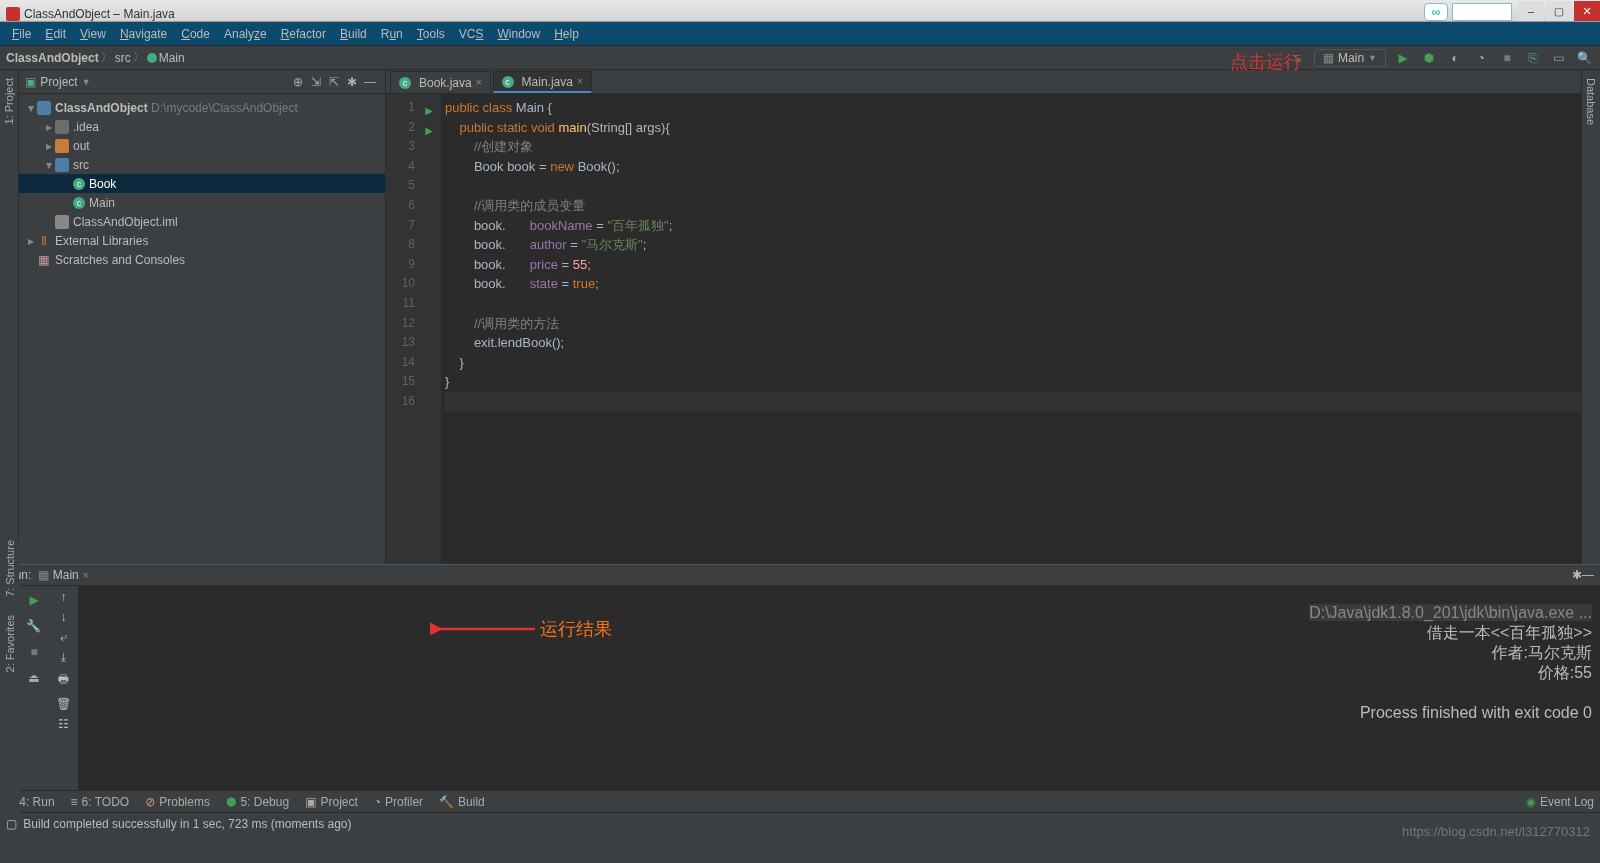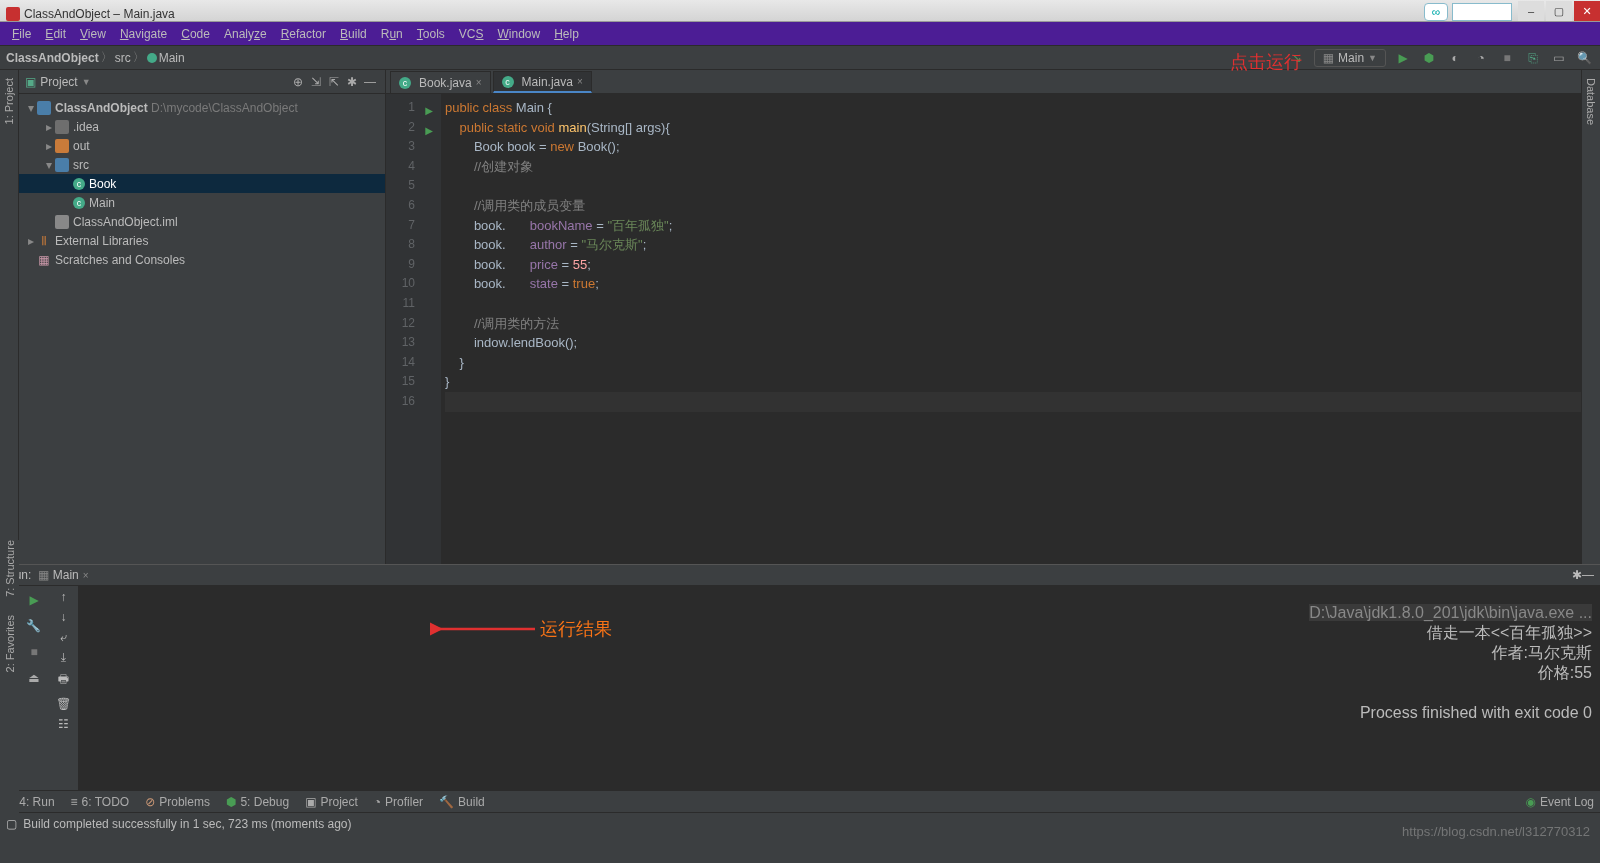--- a/index.html
+++ b/index.html
@@ -6,21 +6,21 @@
   body { width: 1600px; height: 863px; background: #3c3f41; color: #bbbbbb; font-size: 12px; overflow: hidden; position: relative; }
   .titlebar { height: 22px; background: linear-gradient(#e8e8e8,#d4d4d4); display: flex; align-items: flex-end; padding-left: 6px; color: #333; border-bottom: 1px solid #999; }
   .titlebar .icon { width: 14px; height: 14px; background: #c73030; border-radius: 2px; margin-right: 4px; }
   .titlebar .spacer { flex: 1; }
   .winbtn { width: 26px; height: 20px; margin-left: 2px; display:flex; align-items:center; justify-content:center; font-size:11px;}
   .winbtn.min { background:#ddd; }
   .winbtn.max { background:#ddd; }
   .winbtn.close { background:#c73030; color:#fff; }
   .cloud { width:24px; height:18px; border:1px solid #8bc; border-radius:4px; margin-right:4px; display:flex;align-items:center;justify-content:center;color:#0aa;background:#fff;}
   .searchwin { width:60px; height:18px; background:#fff; border:1px solid #8bc; margin-right:4px;}
-  .menubar { height: 24px; background: #4c1d95; display: flex; align-items: center; padding: 0 6px; gap: 2px; border-bottom: 1px solid #2b2b2b; }
+  .menubar { height: 24px; background: #0c4a6e; display: flex; align-items: center; padding: 0 6px; gap: 2px; border-bottom: 1px solid #2b2b2b; }
   .menubar span { padding: 2px 6px; cursor: default; }
   .menubar span u { text-decoration: underline; }
   .navbar { height: 24px; background: #3c3f41; display: flex; align-items: center; padding: 0 6px; border-bottom: 1px solid #2b2b2b; }
   .crumb { display:flex; align-items:center; gap:2px; }
   .crumb .sep { color:#888; }
   .crumb .cicon { width:10px; height:10px; background:#4a8; border-radius:50%; display:inline-block;}
   .navbar .spacer { flex:1; }
   .rightbtns { display:flex; align-items:center; gap:8px; }
   .rightbtns .ib { width:18px; height:18px; display:flex; align-items:center; justify-content:center; }
   .runsel { border:1px solid #555; padding:1px 8px; border-radius:3px; display:flex; align-items:center; gap:4px; }
@@ -230,31 +230,31 @@
           <div class="ln">11</div>
           <div class="ln">12</div>
           <div class="ln">13</div>
           <div class="ln">14</div>
           <div class="ln">15</div>
           <div class="ln">16</div>
         </div>
       <div class="code" id="code">
           <div class="cl"><span class="kw">public class</span> Main {</div>
           <div class="cl">    <span class="kw">public static void</span> <span class="fn">main</span>(String[] args){</div>
+          <div class="cl">        <span class="cmt">//创建对象</span></div>
           <div class="cl">        Book book = <span class="kw">new</span> Book();</div>
-          <div class="cl">        <span class="cmt">//创建对象</span></div>
           <div class="cl">&nbsp;</div>
           <div class="cl">        <span class="cmt">//调用类的成员变量</span></div>
           <div class="cl">        book.<span class="fld">bookName</span> = <span class="str">"百年孤独"</span>;</div>
           <div class="cl">        book.<span class="fld">author</span> = <span class="str">"马尔克斯"</span>;</div>
           <div class="cl">        book.<span class="fld">price</span> = <span class="num">55</span>;</div>
           <div class="cl">        book.<span class="fld">state</span> = <span class="kw">true</span>;</div>
           <div class="cl">&nbsp;</div>
           <div class="cl">        <span class="cmt">//调用类的方法</span></div>
-          <div class="cl">        indow.lendBook();</div>
+          <div class="cl">        exit.lendBook();</div>
           <div class="cl">    }</div>
           <div class="cl">}</div>
           <div class="cl caret-line">&nbsp;</div>
         </div>
       <div class="anncol"></div>
       <div class="check">✔</div>
     </div>
   </div>
 </div>
 

